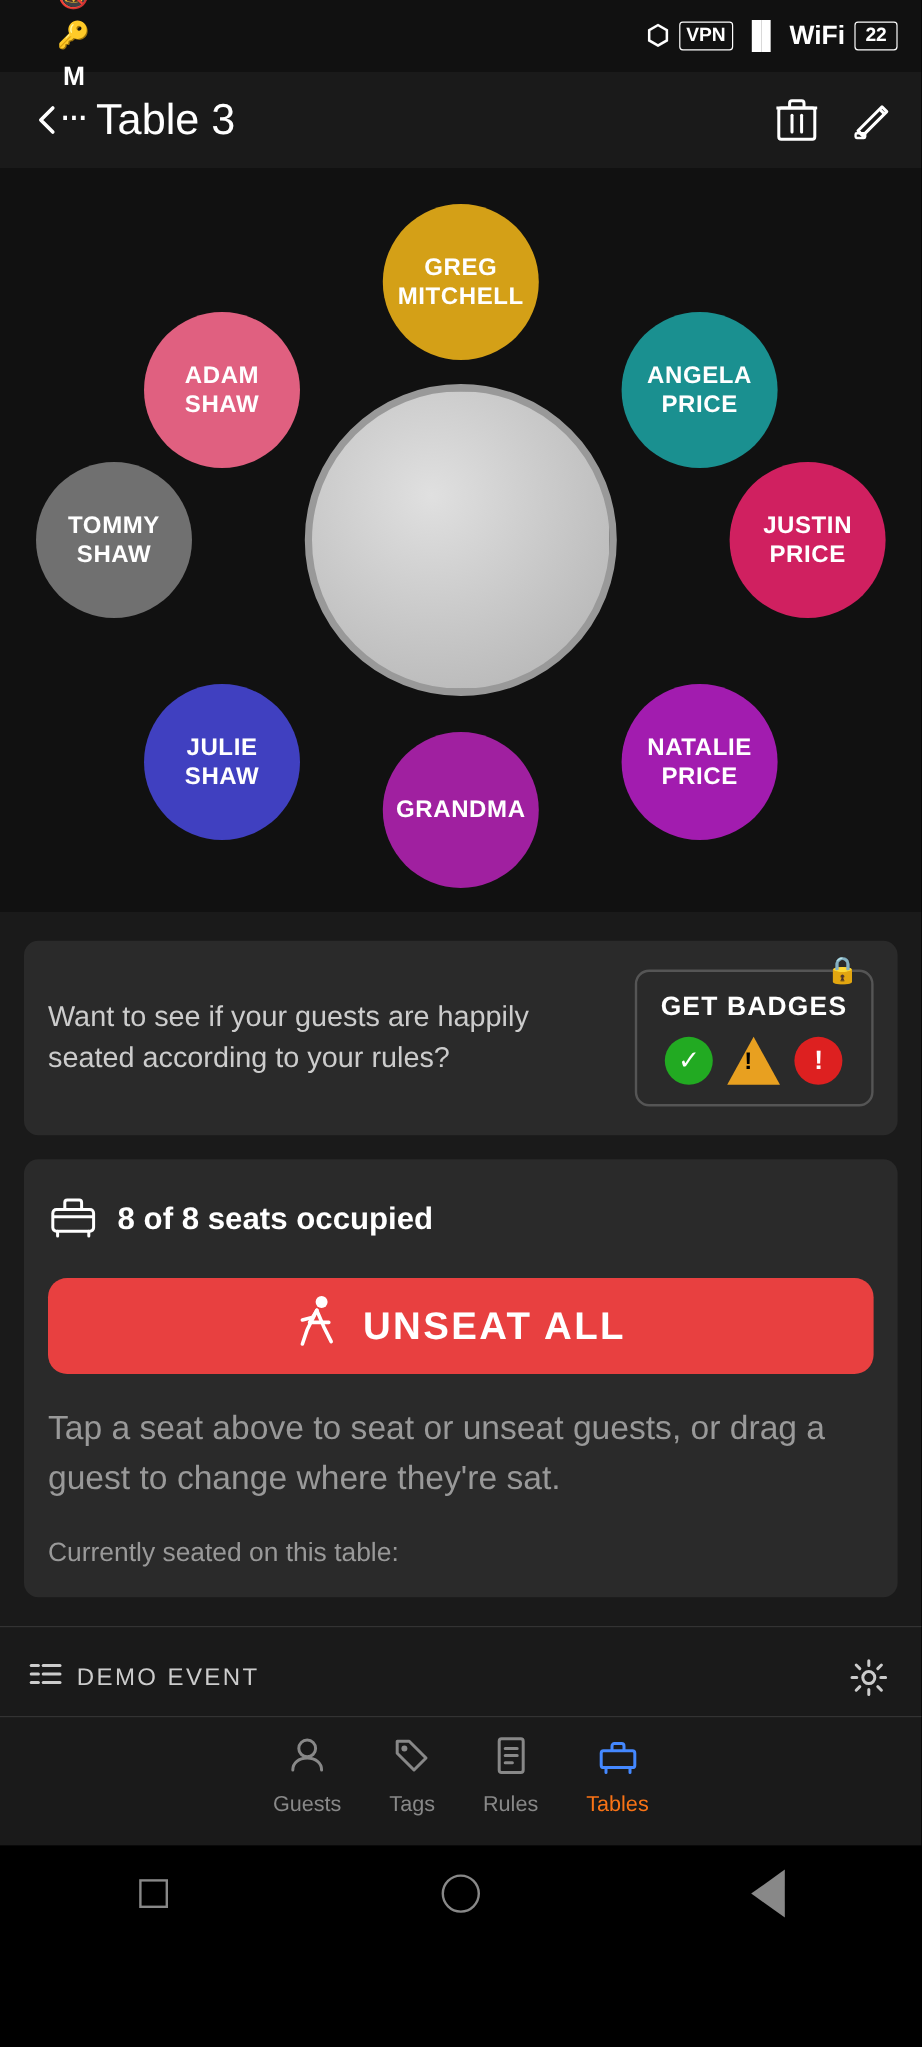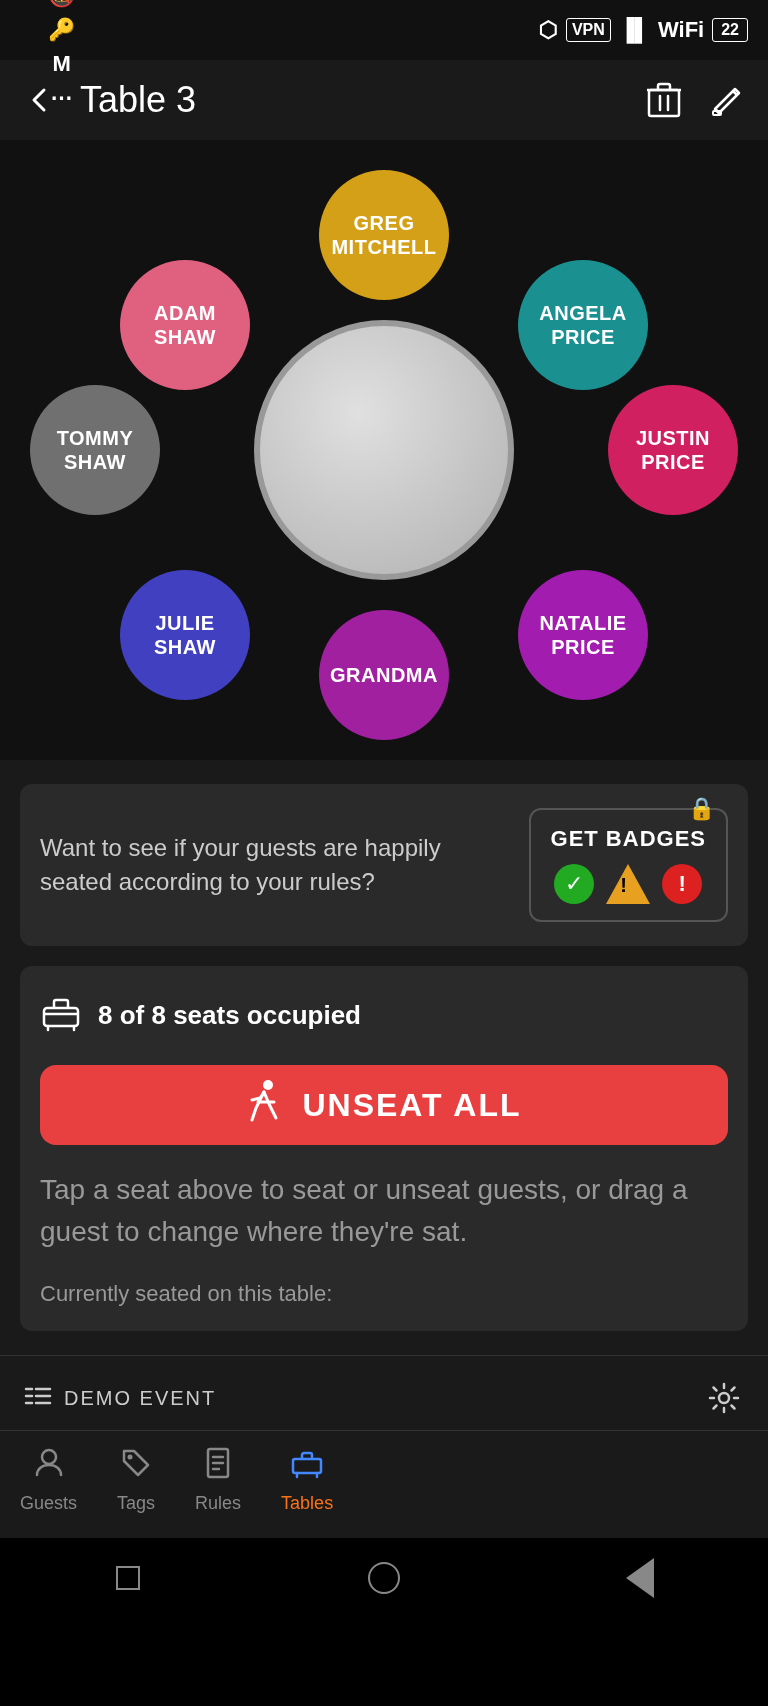--- a/index.html
+++ b/index.html
@@ -244,21 +244,21 @@
     .event-name {
       display: flex;
       align-items: center;
       gap: 12px;
       font-size: 20px;
       letter-spacing: 2px;
       color: #ccc;
     }
     .nav-tabs {
       display: flex;
-      justify-content: flex-start;
+      justify-content: center;
       padding: 8px 0;
     }
     .nav-tab {
       display: flex;
       flex-direction: column;
       align-items: center;
       gap: 6px;
       cursor: pointer;
       padding: 8px 20px;
     }

